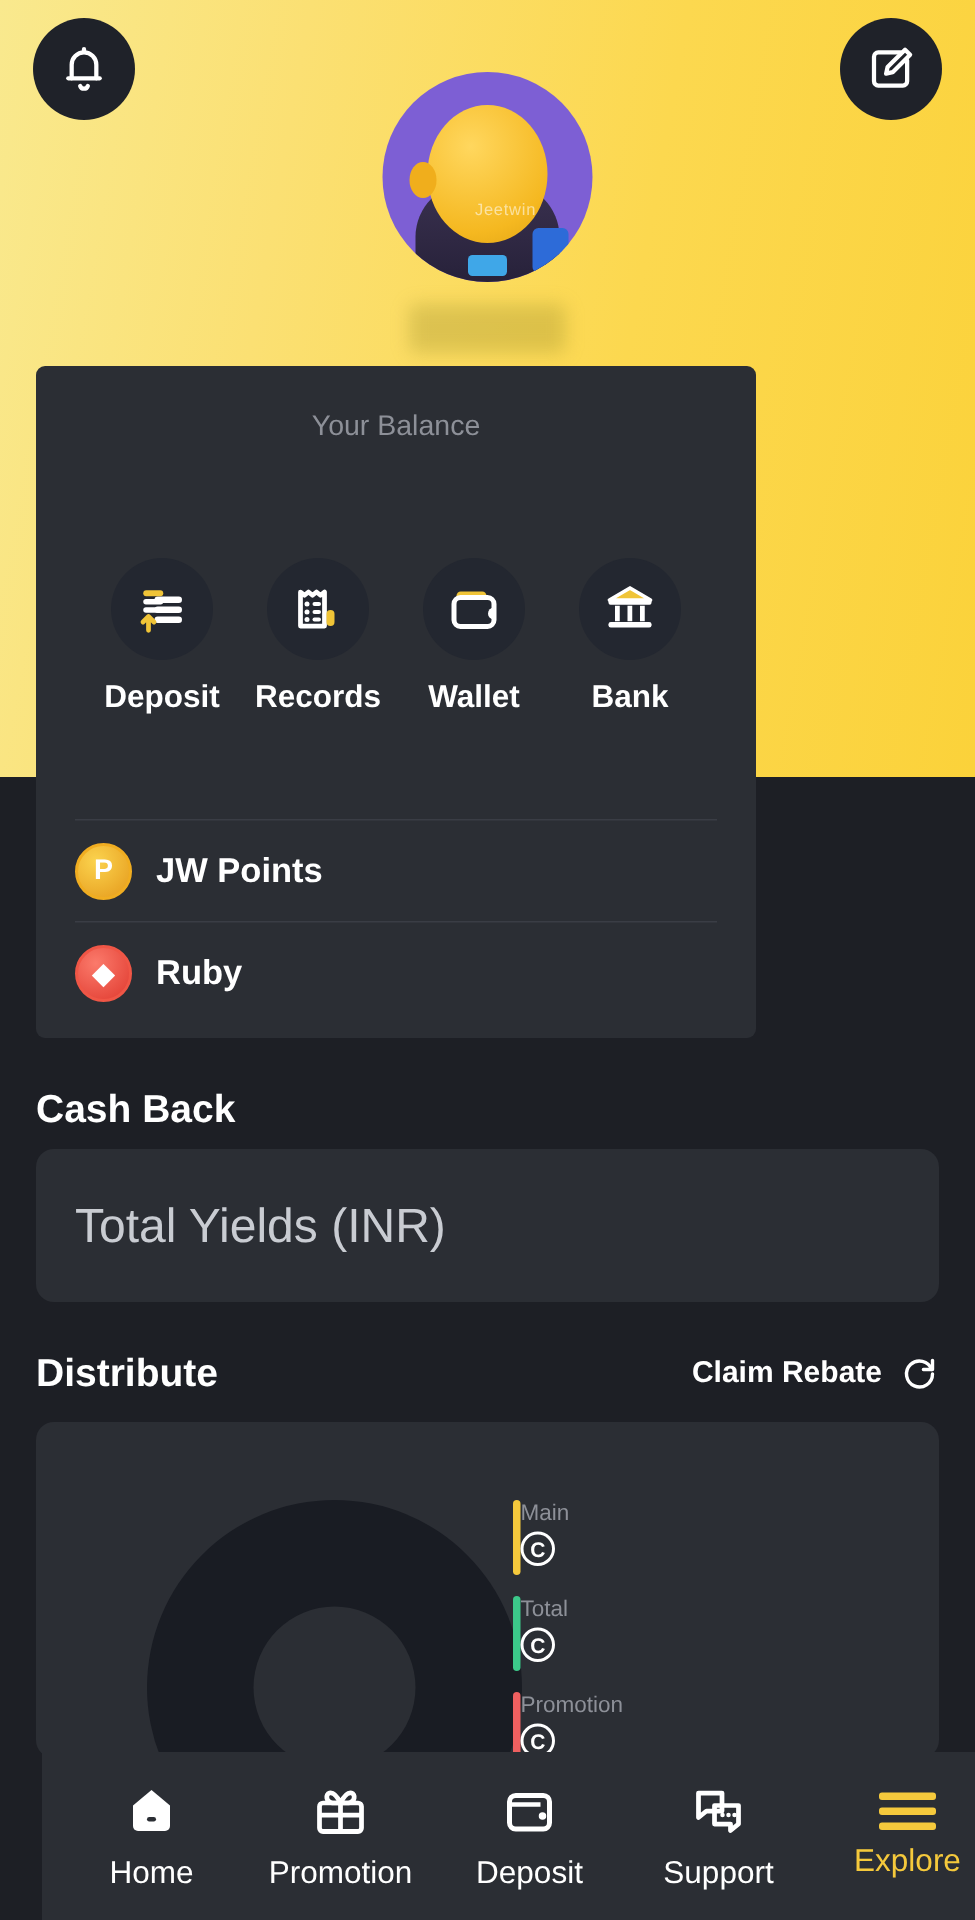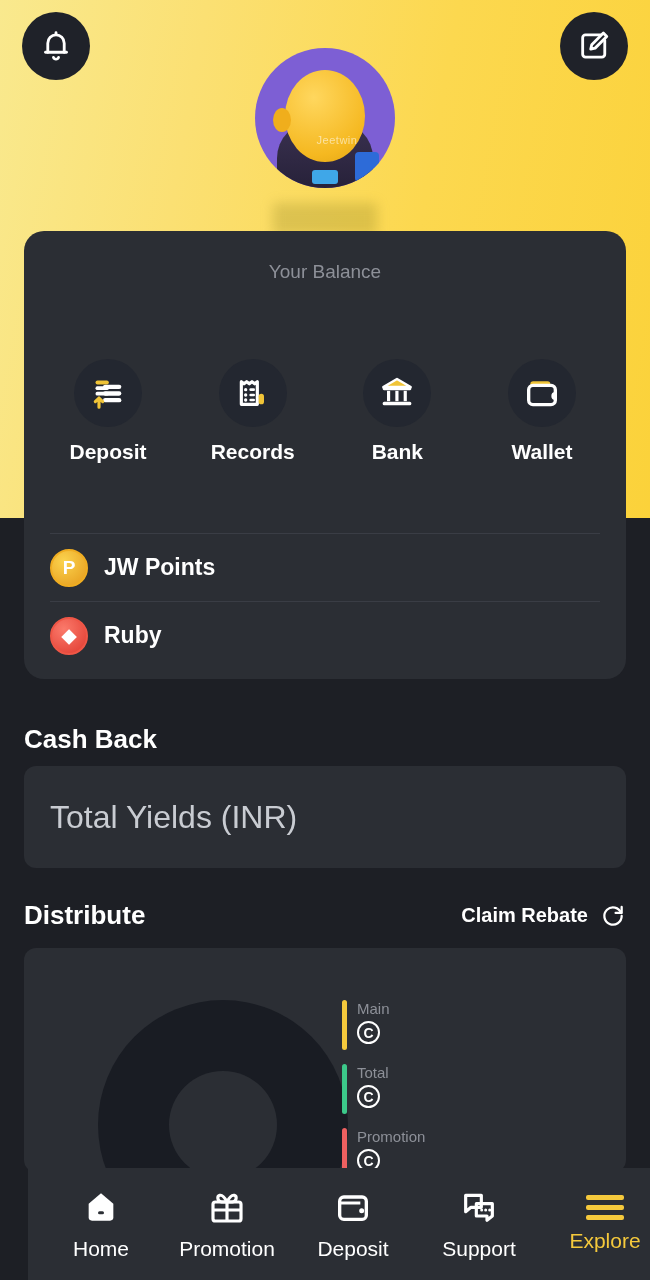--- a/index.html
+++ b/index.html
@@ -48,22 +48,22 @@
     letter-spacing:.5px;margin-top:24px; }
 
   .name-blur {
     position:absolute; left:50%; top:203px; transform:translateX(-50%);
     width:104px; height:32px; border-radius:4px;
     background:rgba(150,135,40,.30); filter:blur(6px);
   }
 
   
   .balance-card {
-    position:absolute; left:24px; top:231px; width:602px; height:448px;
-    background:#2b2e34; border-radius:20px;
+    position:absolute; left:24px; top:244px; width:480px; height:448px;
+    background:#2b2e34; border-radius:6px;
   }
   .your-balance { text-align:center; padding-top:30px; font-size:19px; color:#8d9098; }
 
   .actions { display:flex; justify-content:space-between; padding:76px 38px 0 38px; }
   .action { width:92px; display:flex; flex-direction:column; align-items:center; gap:13px; }
   .action-ico {
     width:68px; height:68px; border-radius:50%; background:#232730;
     display:flex; align-items:center; justify-content:center;
   }
   .action-lb { font-size:21px; color:#fff; font-weight:600; white-space:nowrap; }
@@ -102,21 +102,21 @@
   }
   .donut {
     position:absolute; left:74px; top:52px; width:250px; height:250px; border-radius:50%;
     background:#191c23;
   }
   .donut::after {
     content:""; position:absolute; left:50%; top:50%; transform:translate(-50%,-50%);
     width:108px; height:108px; border-radius:50%; background:#2b2e34;
   }
   .legend { position:absolute; left:318px; top:52px; }
-  .leg-item { display:flex; gap:10px; margin-bottom:14px; }
+  .leg-item { display:flex; margin-bottom:14px; }
   .leg-bar { width:5px; height:50px; border-radius:3px; flex:0 0 auto; }
   .leg-txt { display:flex; flex-direction:column; gap:4px; }
   .leg-name { font-size:15px; color:#8d9098; }
   .leg-c {
     width:23px; height:23px; border-radius:50%; border:2.5px solid #fff;
     color:#fff; font-size:14px; font-weight:700; display:flex;
     align-items:center; justify-content:center; line-height:1;
   }
 
   
@@ -200,41 +200,41 @@
             <rect x="9.8" y="15.4" width="3.4" height="1.6" rx=".8" fill="#fff"></rect>
             <rect x="15.4" y="12.4" width="3.2" height="6.4" rx="1.6" fill="#f0c437"></rect>
           </svg>
         </div>
         <div class="action-lb">Records</div>
       </div>
 
       <div class="action">
         <div class="action-ico">
           <svg width="40" height="40" viewBox="0 0 24 24">
+            <rect x="5" y="5" width="12" height="3.4" rx="1.7" fill="#f0c437"></rect>
+            <rect x="4" y="7.4" width="16" height="11.6" rx="2.6" fill="none" stroke="#fff" stroke-width="2"></rect>
+            <path d="M20 11.4a2.4 2.4 0 0 0 0 4.8z" fill="#fff"></path>
+          </svg>
+        </div>
+        <div class="action-lb">Wallet</div>
+      </div>
+
+      <div class="action">
+        <div class="action-ico">
+          <svg width="40" height="40" viewBox="0 0 24 24">
             <path d="M12 3.6 3.8 8.4h16.4z" fill="#f0c437" stroke="#fff" stroke-width="1.5" stroke-linejoin="round"></path>
             <rect x="3.4" y="8.4" width="17.2" height="1.9" rx=".8" fill="#fff"></rect>
             <rect x="6" y="10.7" width="1.9" height="6.2" fill="#fff"></rect>
             <rect x="11" y="10.7" width="1.9" height="6.2" fill="#fff"></rect>
             <rect x="16" y="10.7" width="1.9" height="6.2" fill="#fff"></rect>
             <rect x="3.4" y="17.2" width="17.2" height="2.2" rx=".9" fill="#fff"></rect>
           </svg>
         </div>
         <div class="action-lb">Bank</div>
       </div>
-
-      <div class="action">
-        <div class="action-ico">
-          <svg width="40" height="40" viewBox="0 0 24 24">
-            <rect x="5" y="5" width="12" height="3.4" rx="1.7" fill="#f0c437"></rect>
-            <rect x="4" y="7.4" width="16" height="11.6" rx="2.6" fill="none" stroke="#fff" stroke-width="2"></rect>
-            <path d="M20 11.4a2.4 2.4 0 0 0 0 4.8z" fill="#fff"></path>
-          </svg>
-        </div>
-        <div class="action-lb">Wallet</div>
-      </div>
     </div>
 
     <div class="coin-rows">
       <div class="coin-row">
         <div class="coin-dot coin-jw">P</div>
         <div class="coin-lb">JW Points</div>
       </div>
       <div class="coin-row">
         <div class="coin-dot coin-ruby">◆</div>
         <div class="coin-lb">Ruby</div>

